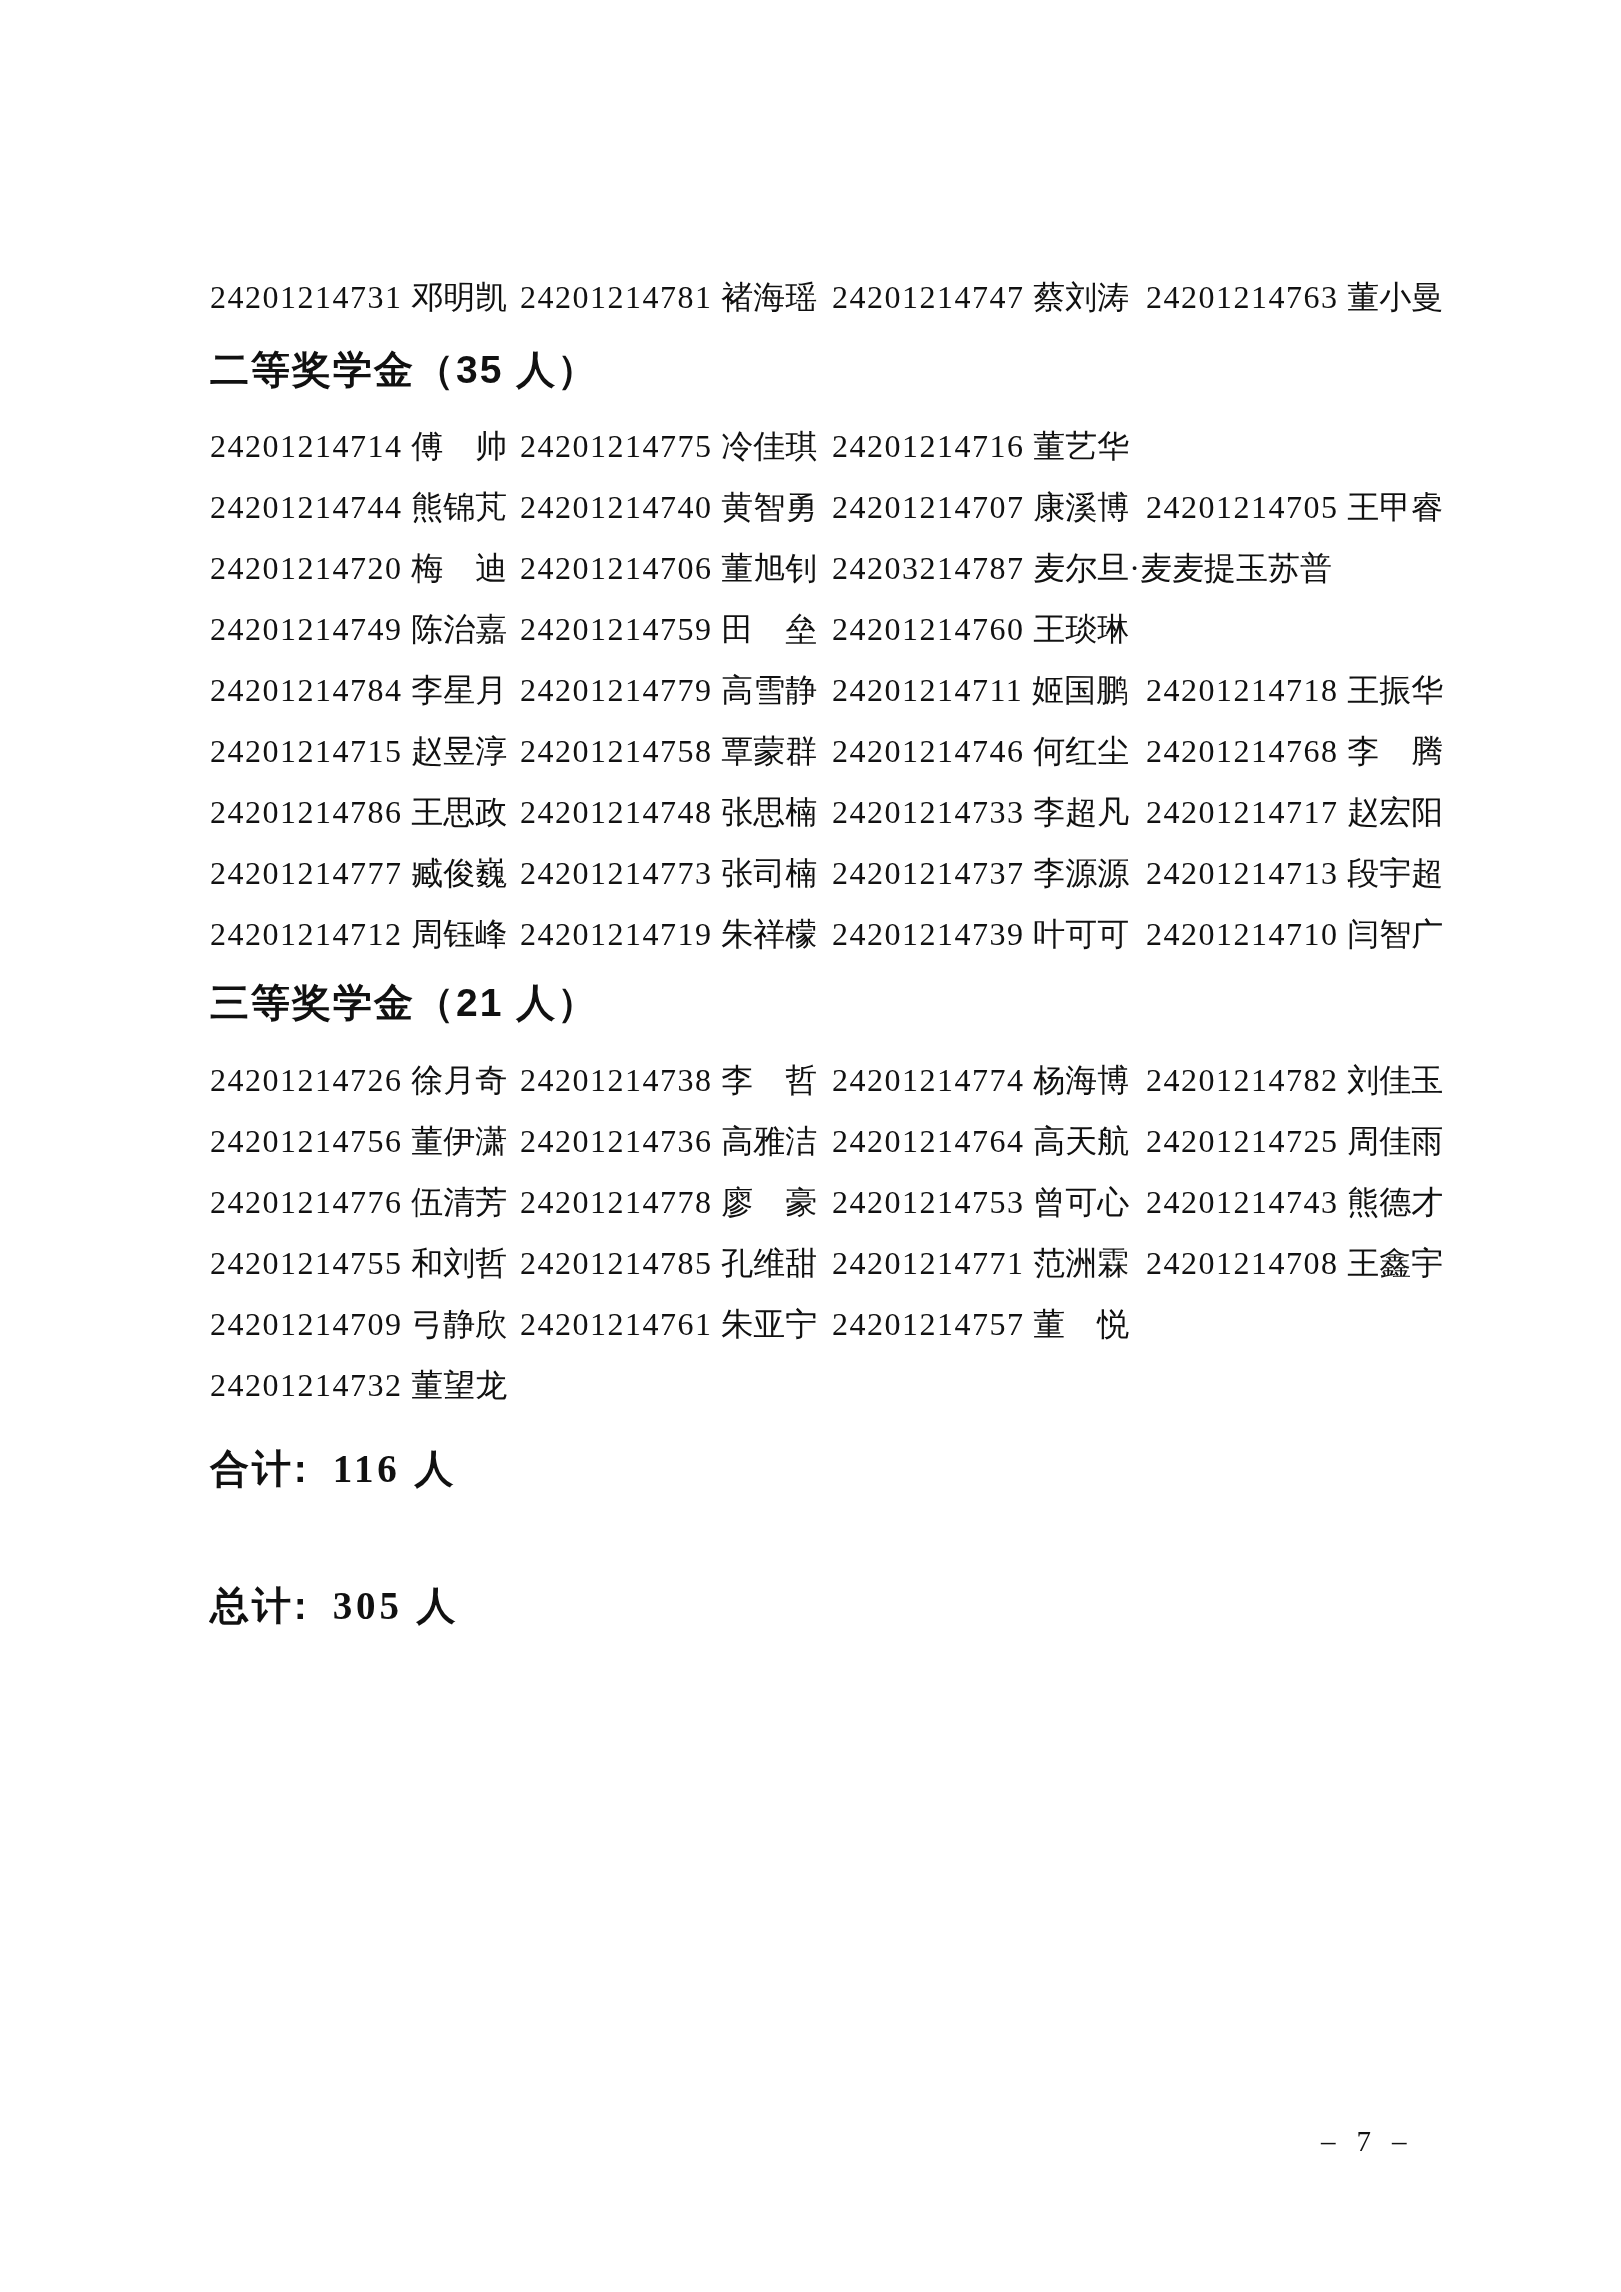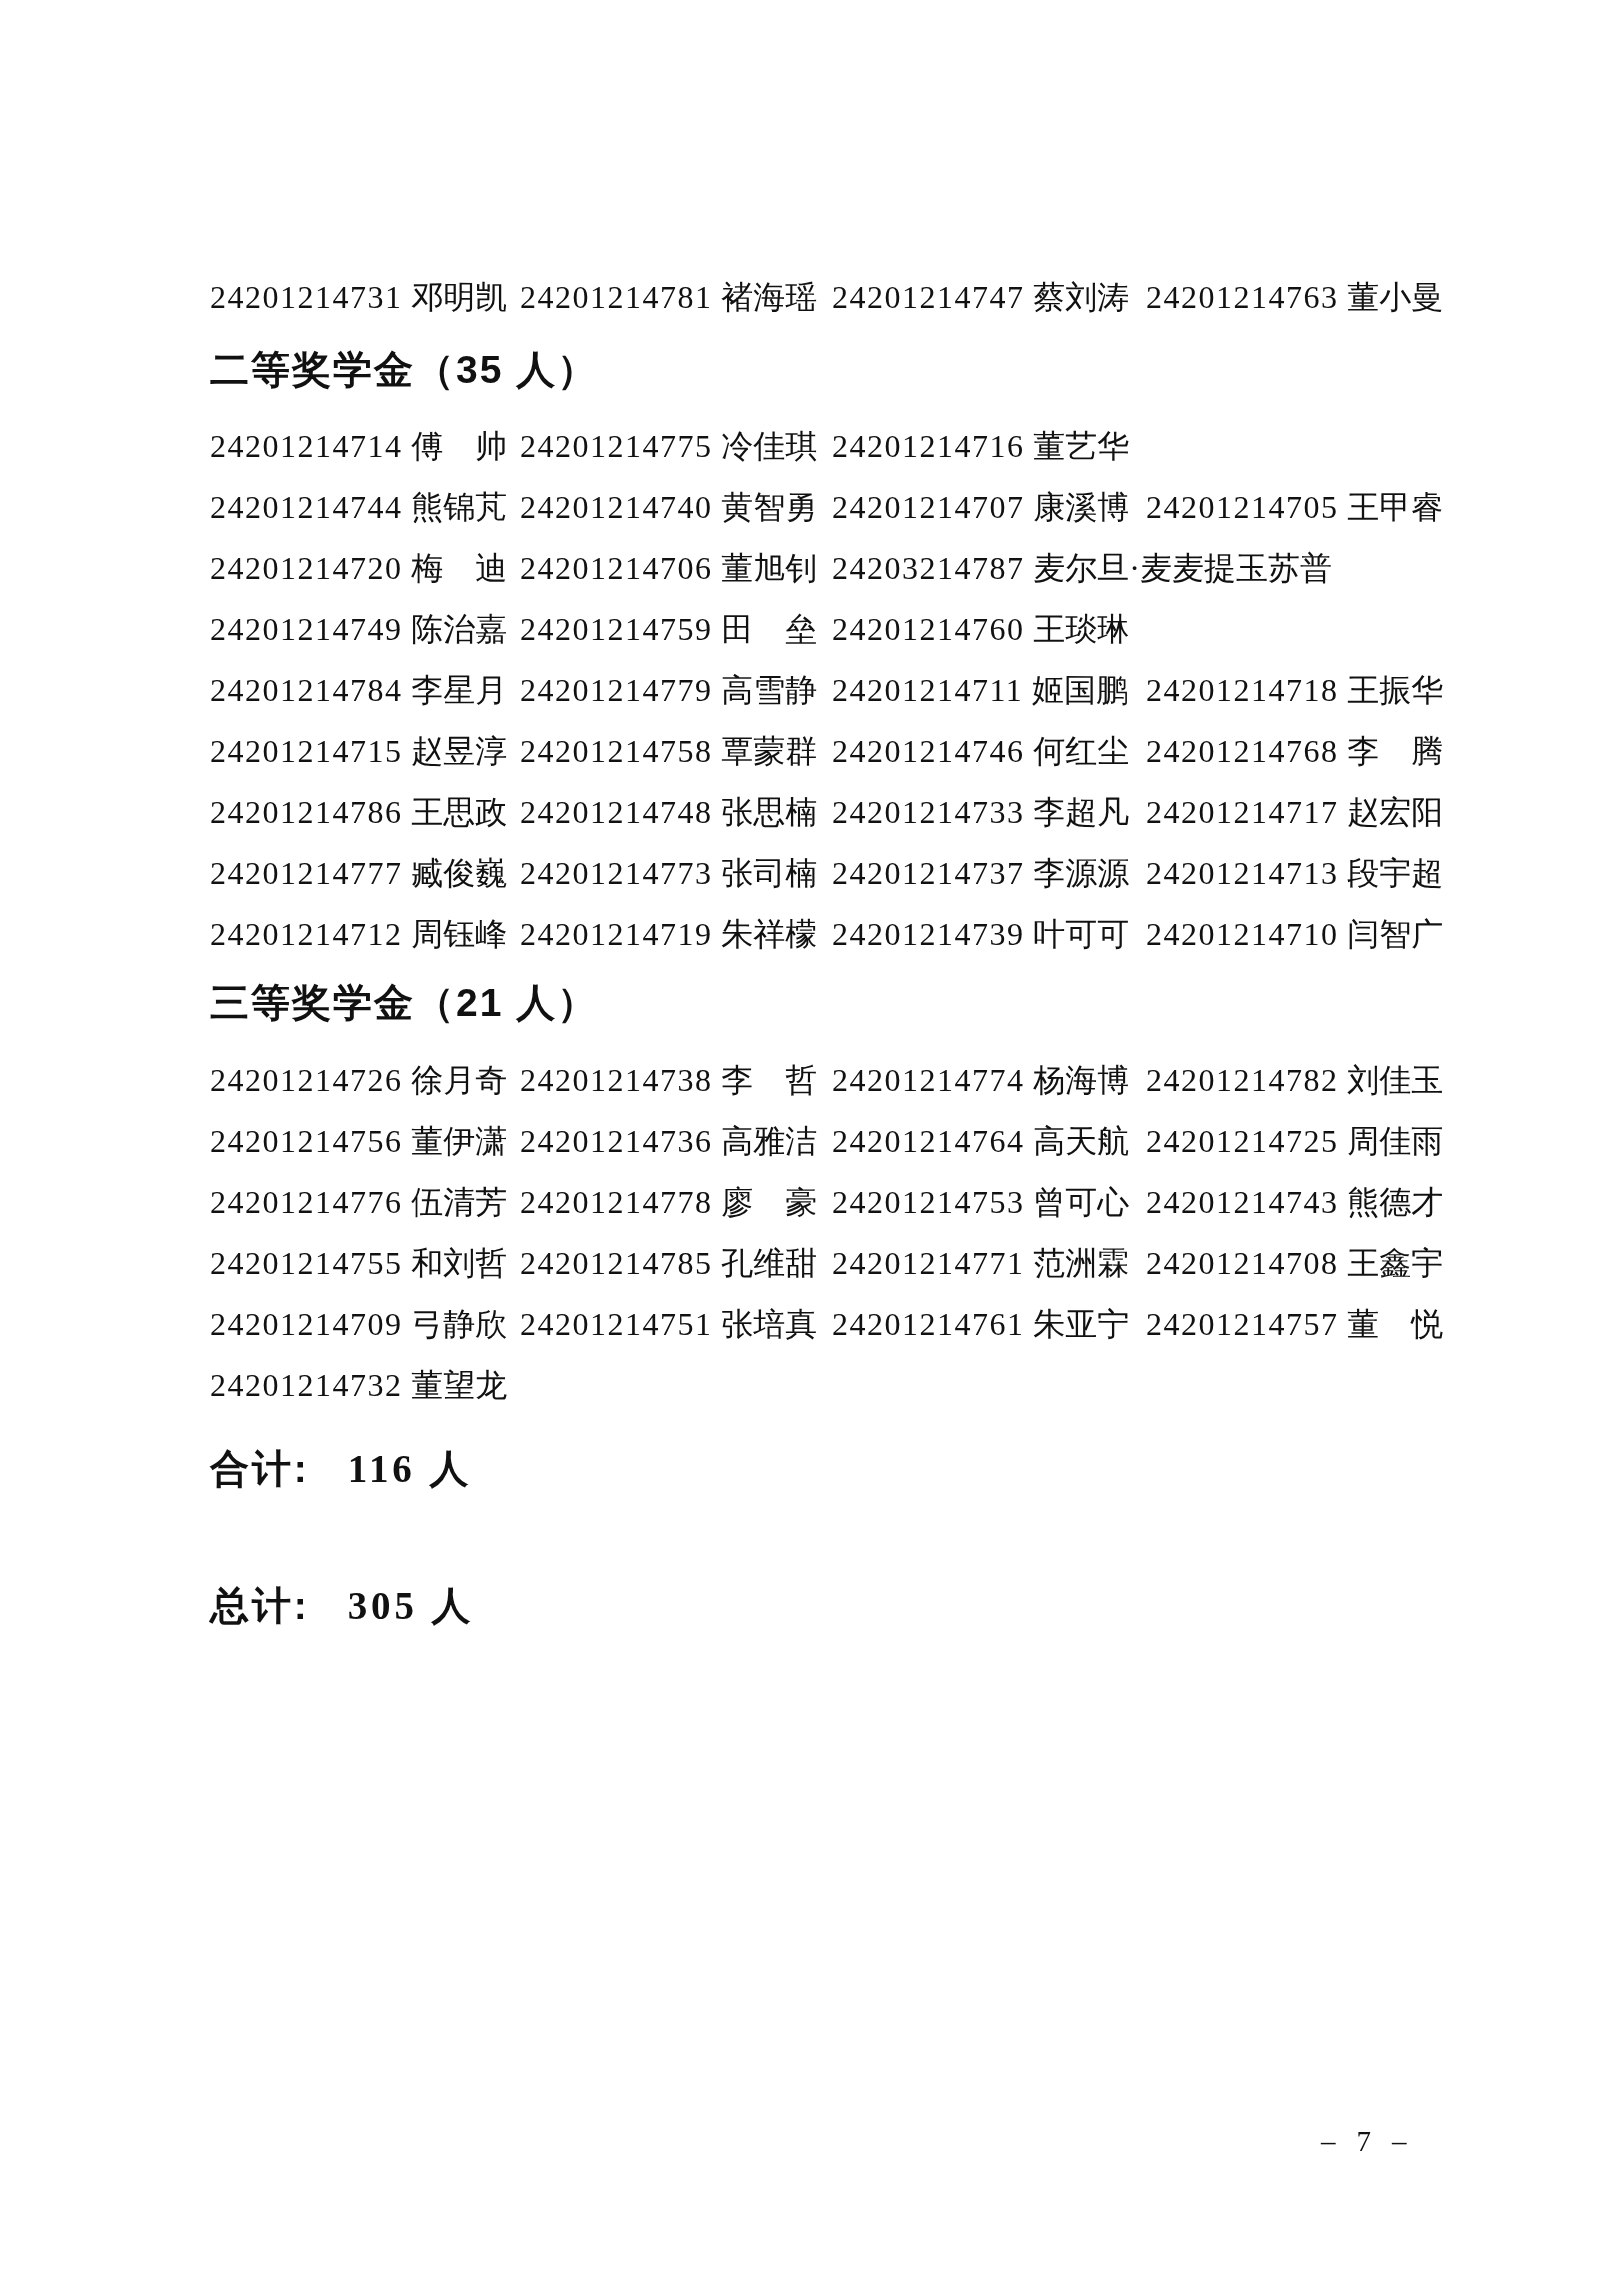--- a/index.html
+++ b/index.html
@@ -44,21 +44,21 @@
     font-family: "Liberation Sans", "DejaVu Sans", sans-serif;
     font-weight: bold;
     font-size: 39px;
     line-height: 55px;
     letter-spacing: 2.9px;
   }
   .total-line.subtotal { margin-top: 25.5px; }
   .total-line.grandtotal { margin-top: 82px; }
   .total-line .num {
     font-family: "Liberation Serif", "DejaVu Serif", serif;
-    margin-left: 38px;
+    margin-left: 23px;
     letter-spacing: 3.9px;
   }
   .page-number {
     position: absolute;
     left: 1321px;
     top: 2125px;
     font-size: 29px;
     letter-spacing: 6.9px;
     white-space: nowrap;
   }
@@ -153,21 +153,20 @@
         <span class="entry"><span class="sid">24201214743</span><span class="sname">熊德才</span></span>
       </div>
       <div class="row">
         <span class="entry"><span class="sid">24201214755</span><span class="sname">和刘哲</span></span>
         <span class="entry"><span class="sid">24201214785</span><span class="sname">孔维甜</span></span>
         <span class="entry"><span class="sid">24201214771</span><span class="sname">范洲霖</span></span>
         <span class="entry"><span class="sid">24201214708</span><span class="sname">王鑫宇</span></span>
       </div>
       <div class="row">
         <span class="entry"><span class="sid">24201214709</span><span class="sname">弓静欣</span></span>
-        <span class="entry"><span class="sid">24201214751</span><span class="sname">张培真</span></span>
         <span class="entry"><span class="sid">24201214761</span><span class="sname">朱亚宁</span></span>
         <span class="entry"><span class="sid">24201214757</span><span class="sname">董　悦</span></span>
       </div>
       <div class="row">
         <span class="entry"><span class="sid">24201214732</span><span class="sname">董望龙</span></span>
       </div>
     </div>
 
   <p class="total-line subtotal">
     <span>合计:</span><span class="num">116 人</span>

